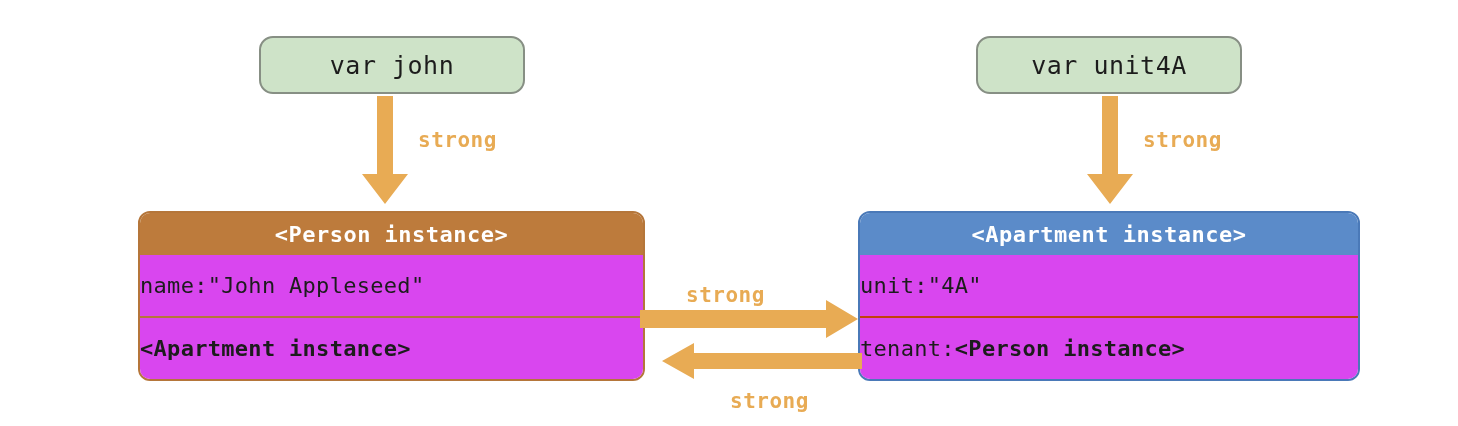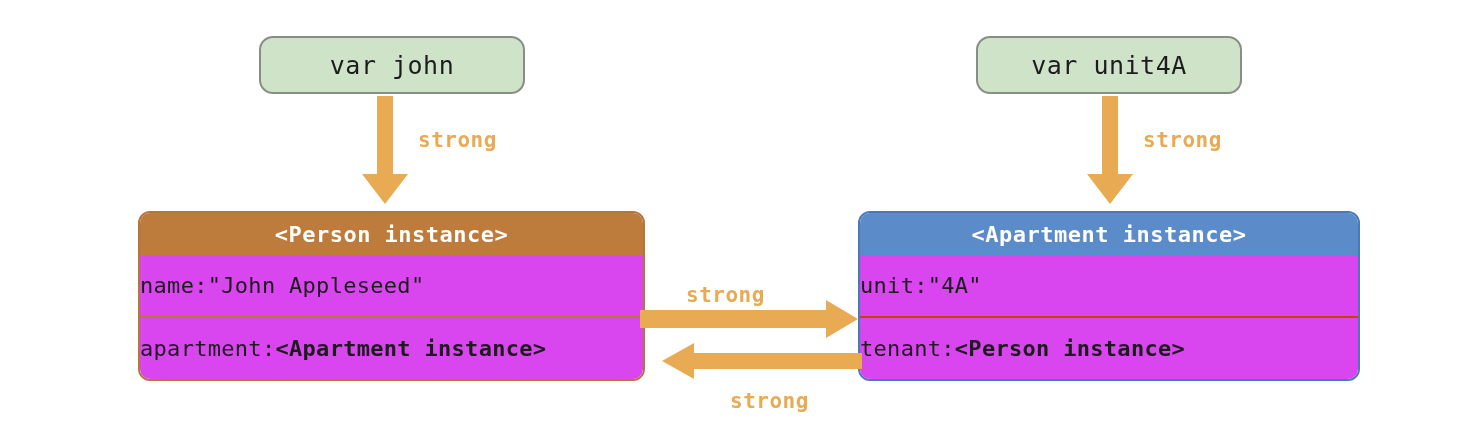--- a/index.html
+++ b/index.html
@@ -116,21 +116,20 @@
   </svg>
   <div class="strong-label" style="left:1143px; top:128px;">strong</div>
 
   <div class="inst-box person" style="left:138px; top:211px; width:507px; height:170px;">
     <div class="inst-header">&lt;Person instance&gt;</div>
     <div class="inst-row">
       <span>name: </span>
         <span>"John Appleseed"</span>
     </div>
     <div class="inst-row">
-      <span>apartment: </span>
         <b>&lt;Apartment instance&gt;</b>
     </div>
   </div>
 
   <div class="inst-box apartment" style="left:858px; top:211px; width:502px; height:170px;">
     <div class="inst-header">&lt;Apartment instance&gt;</div>
     <div class="inst-row">
       <span>unit: </span>
         <span>"4A"</span>
     </div>

